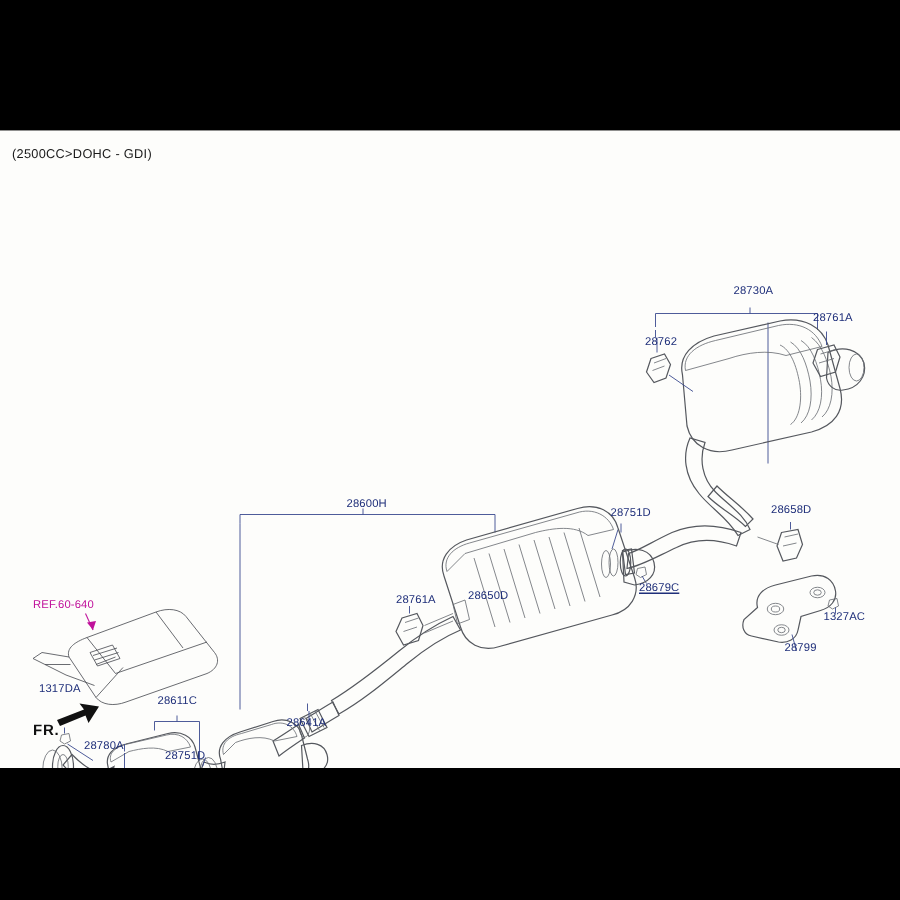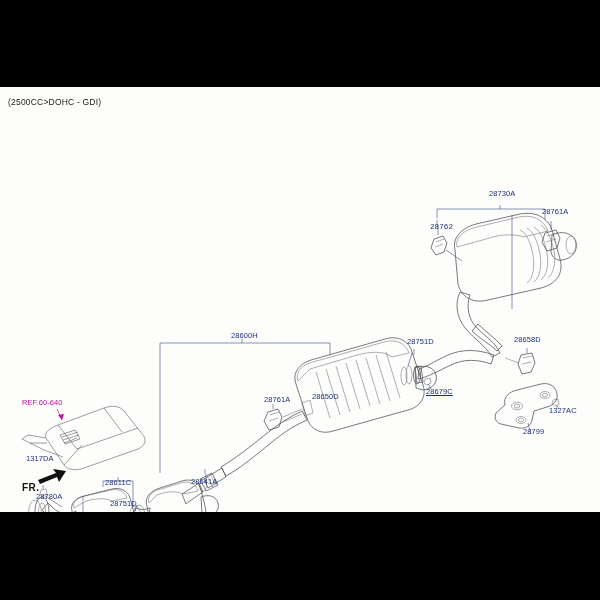--- a/index.html
+++ b/index.html
@@ -337,21 +337,21 @@
         <path fill="#c0119b" d="M62 333 L58 328 L64 327 Z"></path>
       </g>
 
       <g>
         <path fill="#111111" d="M38 393 L56 386 L53 382 L66 384 L59 395 L57 390 L40 397 Z"></path>
       </g>
     </svg>
 
     <div class="label" style="left:489px; top:103px;">28730A</div>
 
-    <div class="label" style="left:430px; top:137px;font-family:Liberation Mono, monospace;">28762</div>
+    <div class="label" style="left:430px; top:137px;">28762</div>
 
     <div class="label" style="left:542px; top:121px;">28761A</div>
 
     <div class="label" style="left:231px; top:245px;">28600H</div>
 
     <div class="label" style="left:312px; top:261px;margin-top:45px;">28650D</div>
 
     <div class="label" style="left:264px; top:309px;">28761A</div>
 
     <div class="label" style="left:407px; top:251px;">28751D</div>
@@ -363,22 +363,22 @@
     <div class="label" style="left:523px; top:341px;">28799</div>
 
     <div class="label" style="left:549px; top:320px;">1327AC</div>
 
     <div class="label" style="left:191px; top:391px;">28641A</div>
 
     <div class="label ref" style="left:22px; top:312px;">REF.60-640</div>
 
     <div class="label" style="left:26px; top:368px;">1317DA</div>
 
-    <div class="label" style="left:61px; top:392px;padding-left:44px;">28611C</div>
-
-    <div class="label" style="left:36px; top:406px;">28780A</div>
+    <div class="label" style="left:61px; top:376px;padding-left:44px;">28611C</div>
+
+    <div class="label" style="left:56px; top:406px;">28780A</div>
 
     <div class="label" style="left:110px; top:413px;">28751D</div>
 
     <div class="label fr" style="left:8px; top:396px;">FR.</div>
 
   </div>
 </div>
 
 </body></html>

